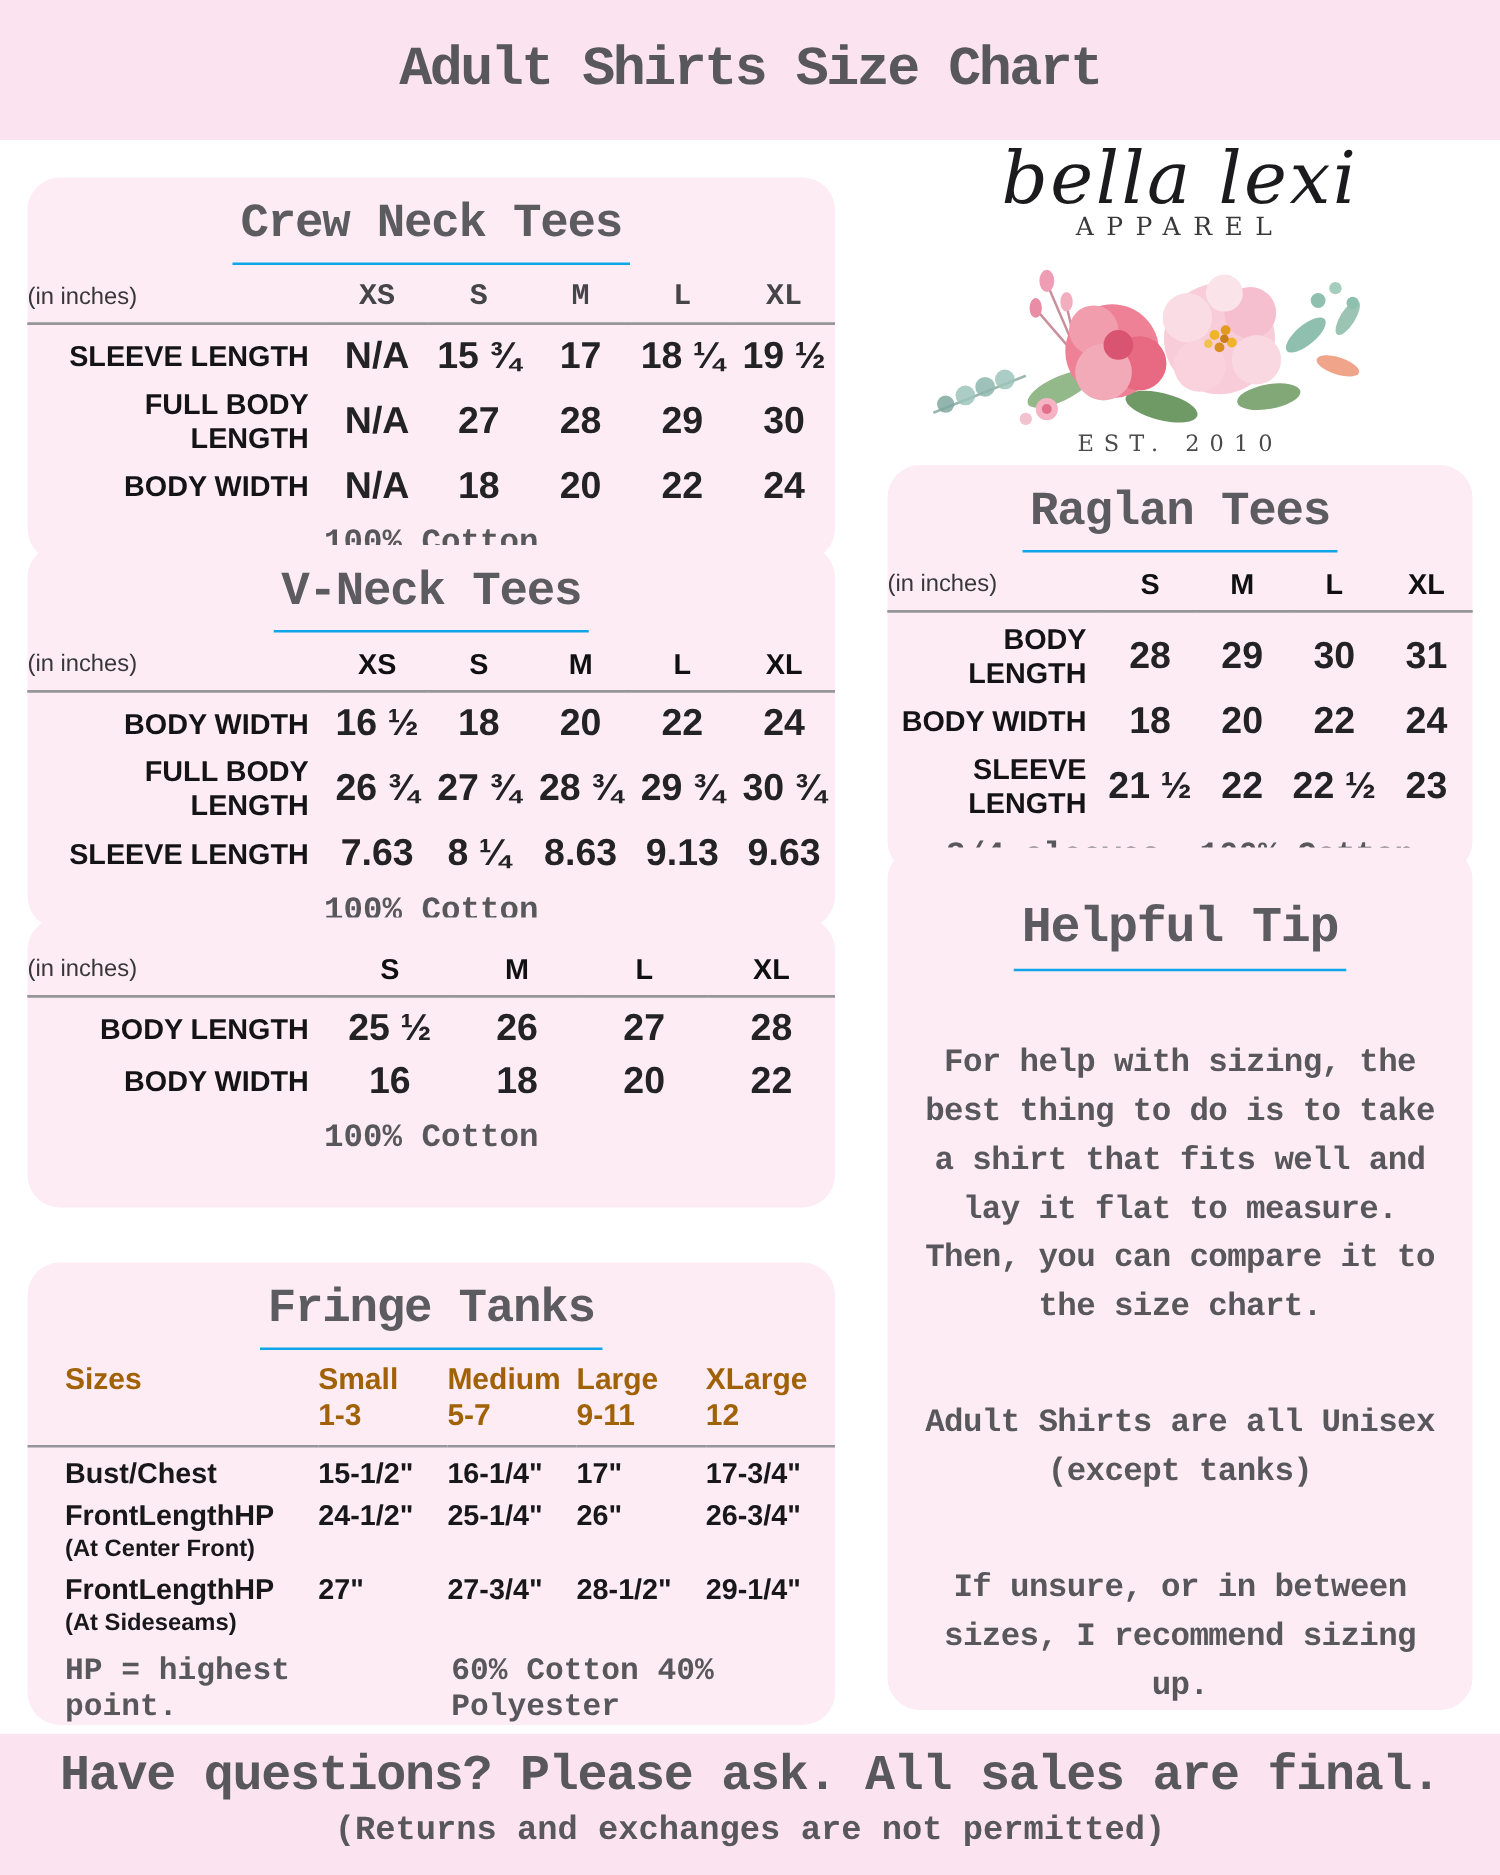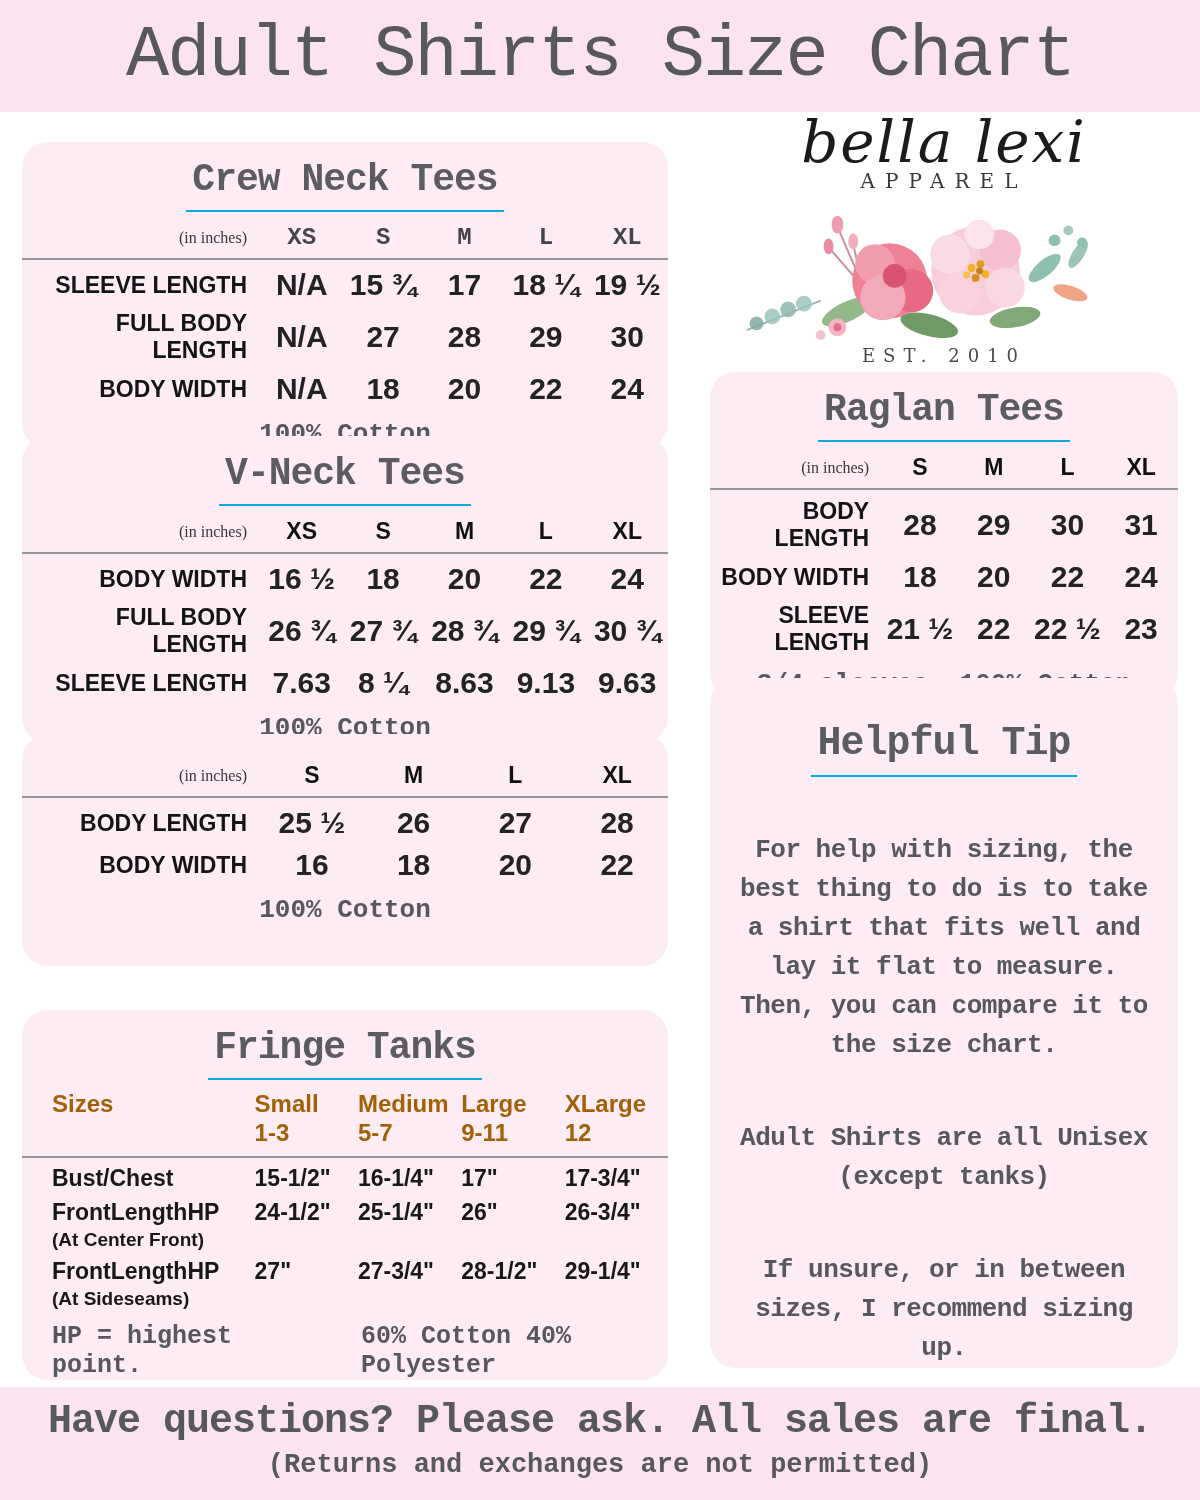--- a/index.html
+++ b/index.html
@@ -12,22 +12,22 @@
   }
   *{box-sizing:border-box;}
   html,body{margin:0;padding:0;}
   body{width:1200px;height:1500px;position:relative;background:#ffffff;overflow:hidden;
        font-family:"Liberation Sans",sans-serif;}
   .slab{font-family:"Liberation Mono",monospace;font-weight:700;color:var(--slab-gray);}
 
   
   .band{position:absolute;left:0;width:1200px;background:var(--band-pink);}
   .band-top{top:0;height:112px;display:flex;align-items:center;justify-content:center;}
-  .band-top h1{margin:0;font-family:"Liberation Mono",monospace;font-weight:400;
-               font-size:72px;letter-spacing:-2px;color:var(--slab-gray);white-space:nowrap;}
+  .band-top h1{margin:0;font-family:"Liberation Mono",monospace;font-weight:700;
+               font-size:44px;letter-spacing:-2px;color:var(--slab-gray);white-space:nowrap;}
   .band-bottom{top:1387px;height:140px;text-align:center;}
   .footer-line1{margin-top:12px;font-size:40px;letter-spacing:-1px;white-space:nowrap;}
   .footer-line2{margin-top:6px;font-size:27px;}
 
   
   .panel{position:absolute;background:var(--panel-pink);border-radius:26px;padding-top:16px;}
   .left-col{left:22px;width:646px;}
   .right-col{left:710px;width:468px;}
   #panel-crew{top:142px;min-height:256px;}
   #panel-vneck{top:436px;min-height:254px;}
@@ -38,21 +38,21 @@
 
   .panel-title-wrap{text-align:center;}
   .panel-title{display:inline-block;margin:0;font-family:"Liberation Mono",monospace;
                font-weight:700;font-size:38px;letter-spacing:-1px;color:var(--title-gray);
                padding:0 6px 9px;border-bottom:2px solid #0ea5e9;white-space:nowrap;}
 
   
   .size-table{width:100%;border-collapse:collapse;margin-top:12px;table-layout:fixed;}
   .size-table td,.size-table th{padding:0;}
   .size-table thead td,.size-table thead th{border-bottom:2px solid var(--rule-gray);padding-bottom:7px;}
-  .size-table .unit{text-align:right;padding-right:14px;font-size:16px;font-weight:400;color:#37373a;font-family:Liberation Serif, serif;}
+  .size-table .unit{text-align:left;padding-right:14px;font-size:19px;font-weight:400;color:#37373a;}
   .size-table thead th{font-size:23px;font-weight:700;color:#101012;text-align:center;}
   .slab-heads thead th{font-family:"Liberation Mono",monospace;font-size:24px;color:#454549;}
   .size-table tbody td{padding-top:8px;}
   .size-table .rlabel{text-align:right;padding-right:14px;font-size:23px;font-weight:700;color:var(--label-black);}
   .size-table .val{text-align:center;font-size:30px;font-weight:700;color:#232325;white-space:nowrap;}
   .note{margin-top:13px;text-align:center;font-size:26px;}
 
   
   .fringe-table{width:100%;border-collapse:collapse;margin-top:10px;table-layout:fixed;}
   .fringe-table th,.fringe-table td{padding:0;text-align:left;}

